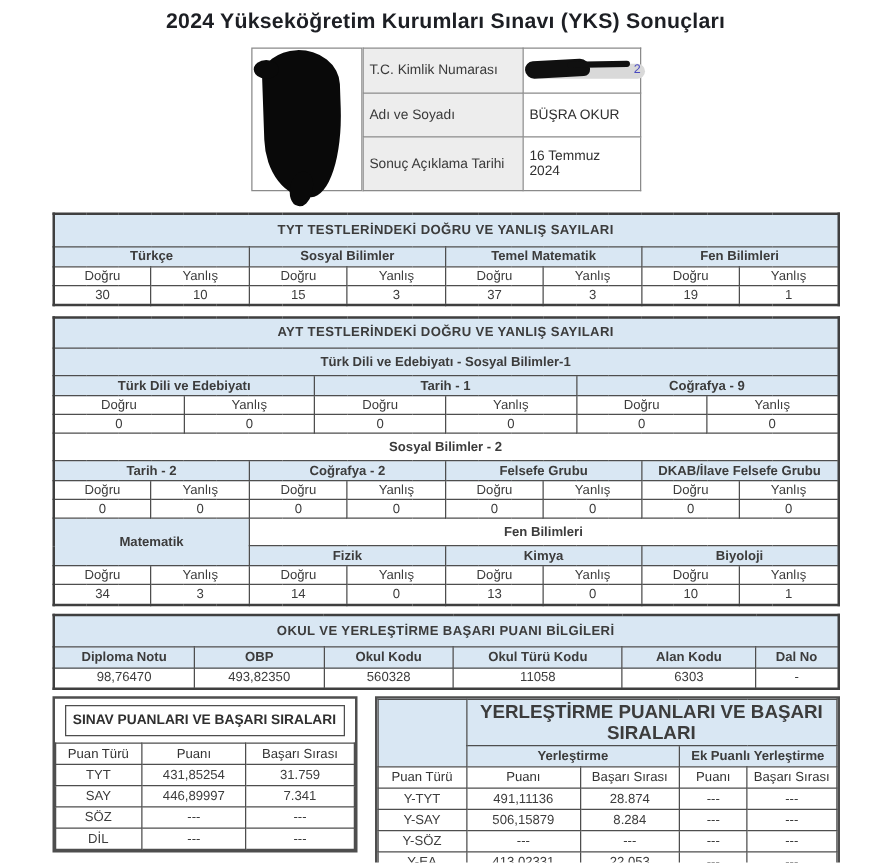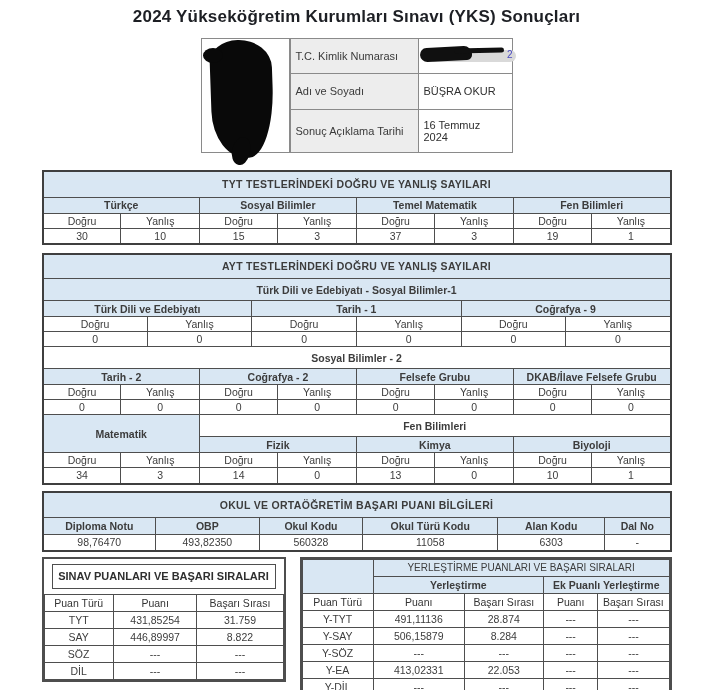--- a/index.html
+++ b/index.html
@@ -19,21 +19,21 @@
     color: #1d1f24;
     padding-top: 7px;
     letter-spacing: 0.2px;
   }
 
   
   .identity {
     width: 312px;
     margin: 10px auto 0 auto;
     display: flex;
-    align-items: center;
+    align-items: flex-end;
     height: 116px;
   }
   .photo-box {
     width: 90px; height: 115px;
     border: 1px solid #8a8a8a;
     background: #fff;
     position: relative;
   }
   .photo-blob {
     position: absolute;
@@ -155,21 +155,21 @@
   }
   .score-table td {
     border: 1px solid #4e4e4e;
     text-align: center;
     vertical-align: middle;
     padding: 1px 2px;
     color: #3c3c3c;
     height: 17px;
   }
   .score-table .hrow td { color: #333; }
-  .sb-title { font-size: 10px; font-weight: normal; color: #2f2f2f; }
+  .sb-title { font-size: 15px; font-weight: bold; color: #2f2f2f; }
   .sb-sub { font-weight: bold; color: #2f2f2f; }
 </style>
 </head>
 <body>
 
 <div class="page">
 
   <div class="main-title">2024 Yükseköğretim Kurumları Sınavı (YKS) Sonuçları</div>
 
   <div class="identity">
@@ -331,21 +331,21 @@
     <colgroup>
       <col style="width:18%">
         <col style="width:16.5%">
         <col style="width:16.5%">
       <col style="width:21.5%">
         <col style="width:17%">
         <col style="width:10.5%">
     </colgroup>
     <tbody>
         <tr style="height:26px">
-      <td colspan="6" class="hdr-blue big">OKUL VE ORTAÖĞRETİM BAŞARI PUANI BİLGİLERİ</td>
+      <td colspan="6" class="hdr-blue big">OKUL VE YERLEŞTİRME BAŞARI PUANI BİLGİLERİ</td>
     </tr>
     <tr style="height:17px">
       <td class="hdr-blue subj">Diploma Notu</td>
       <td class="hdr-blue subj">OBP</td>
       <td class="hdr-blue subj">Okul Kodu</td>
       <td class="hdr-blue subj">Okul Türü Kodu</td>
       <td class="hdr-blue subj">Alan Kodu</td>
       <td class="hdr-blue subj">Dal No</td>
     </tr>
     <tr style="height:16px">
@@ -376,21 +376,21 @@
           <td>Başarı Sırası</td>
         </tr>
         <tr>
           <td>TYT</td>
           <td>431,85254</td>
           <td>31.759</td>
         </tr>
         <tr>
           <td>SAY</td>
           <td>446,89997</td>
-          <td>8.822</td>
+          <td>7.341</td>
         </tr>
         <tr>
           <td>SÖZ</td>
           <td>---</td>
           <td>---</td>
         </tr>
         <tr>
           <td>DİL</td>
           <td>---</td>
           <td>---</td>

